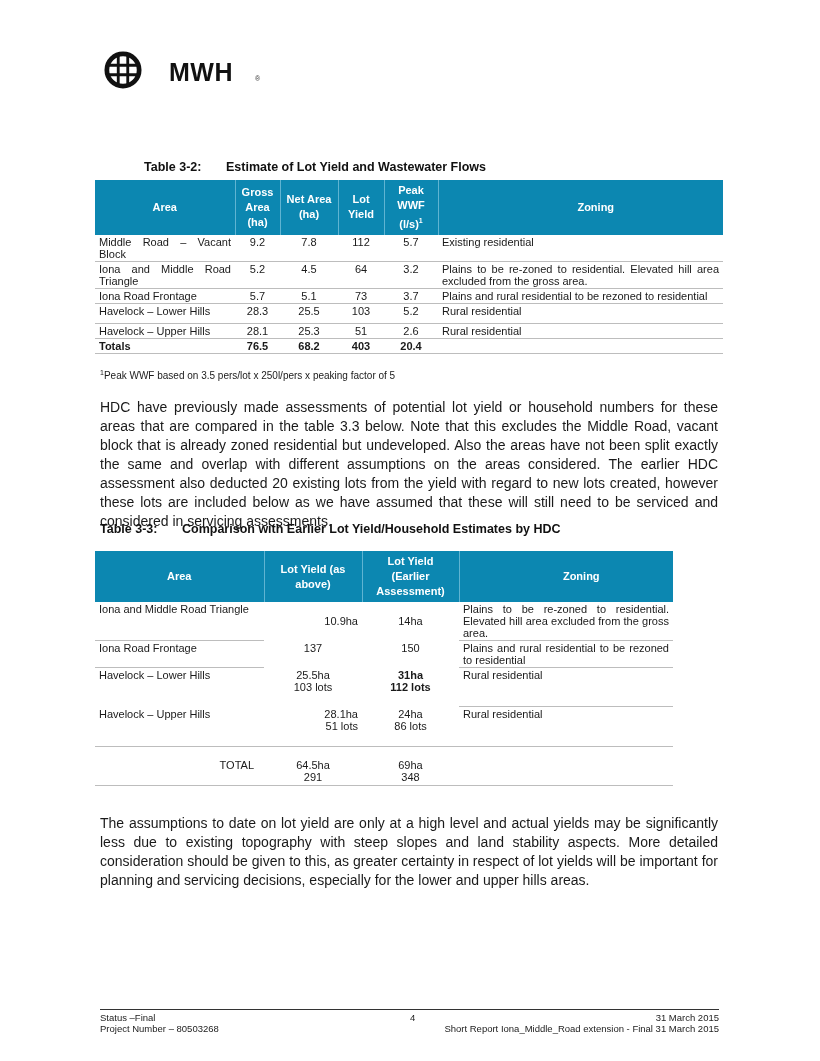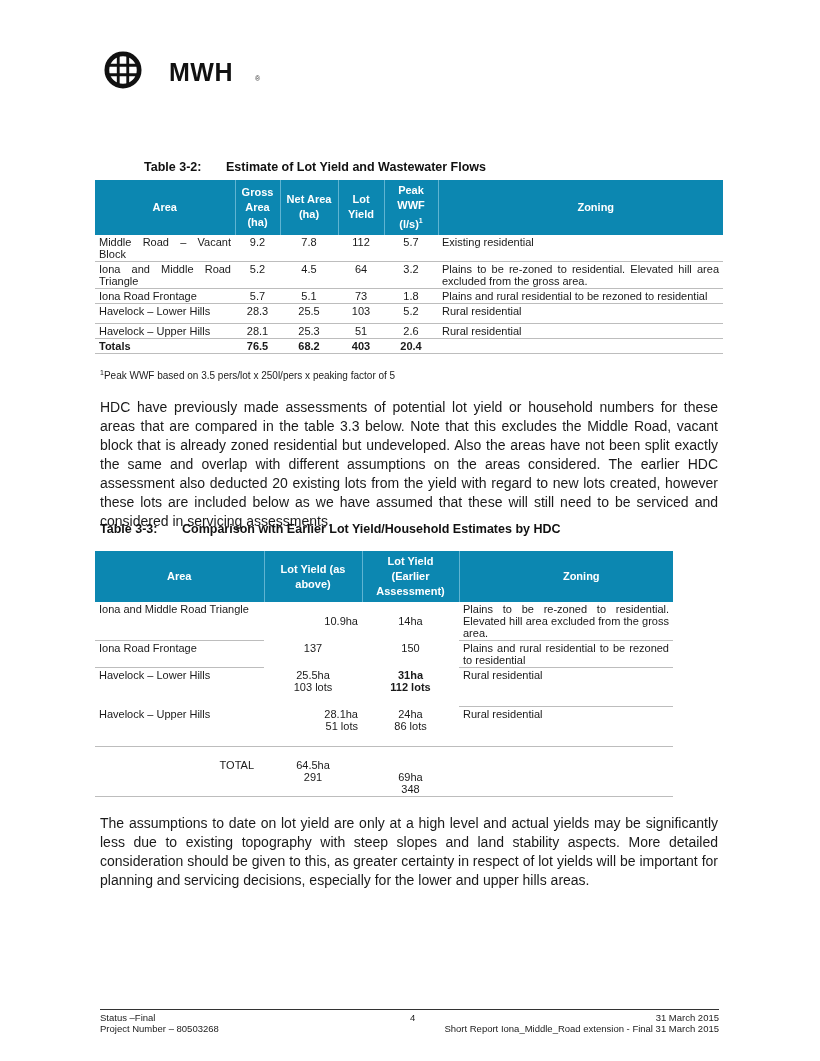--- a/index.html
+++ b/index.html
@@ -122,21 +122,21 @@
       <td class="num">4.5</td>
       <td class="num">64</td>
       <td class="num">3.2</td>
       <td class="just">Plains to be re-zoned to residential. Elevated hill area excluded from the gross area.</td>
     </tr>
     <tr>
       <td>Iona Road Frontage</td>
       <td class="num">5.7</td>
       <td class="num">5.1</td>
       <td class="num">73</td>
-      <td class="num">1.8</td>
+      <td class="num">3.7</td>
       <td class="just">Plains and rural residential to be rezoned to residential</td>
     </tr>
     <tr>
       <td style="padding-bottom:6px">Havelock – Lower Hills</td>
       <td class="num">28.3</td>
       <td class="num">25.5</td>
       <td class="num">103</td>
       <td class="num">5.2</td>
       <td>Rural residential</td>
     </tr>
@@ -227,21 +227,21 @@
         <span class="ln">86 lots</span>
       </td>
       <td>Rural residential</td>
     </tr>
     <tr>
       <td style="text-align:right; padding-top:12px; padding-right:10px;">TOTAL</td>
       <td class="num" style="padding-top:12px; padding-bottom:2px;">
         <span class="ln">64.5ha</span>
         <span class="ln">291</span>
       </td>
-      <td class="num" style="padding-top:24px;">
+      <td class="num" style="padding-top:12px;">
         <span class="ln">69ha</span>
         <span class="ln">348</span>
       </td>
       <td></td>
     </tr>
   </tbody>
 </table>
 
 <div id="para2" class="abs para">The assumptions to date on lot yield are only at a high level and actual yields may be significantly less due to existing topography with steep slopes and land stability aspects. More detailed consideration should be given to this, as greater certainty in respect of lot yields will be important for planning and servicing decisions, especially for the lower and upper hills areas.</div>
 

